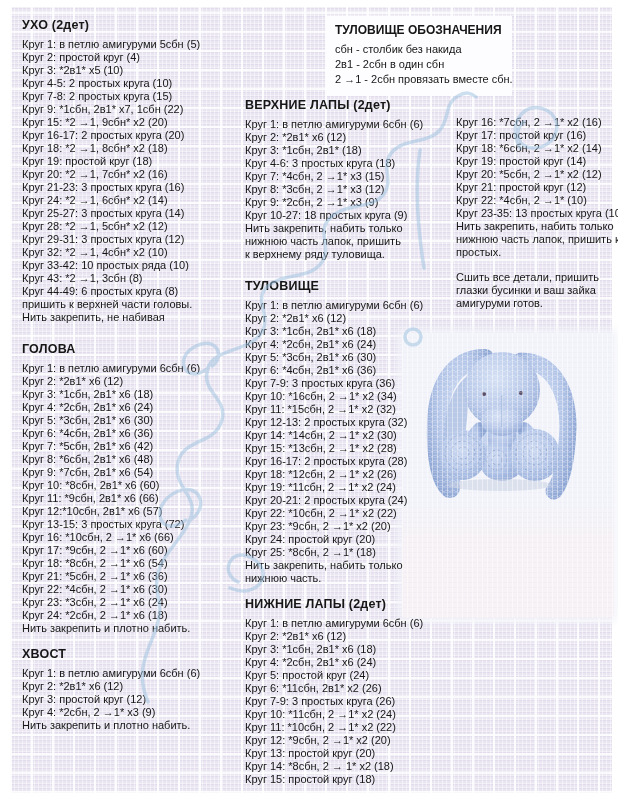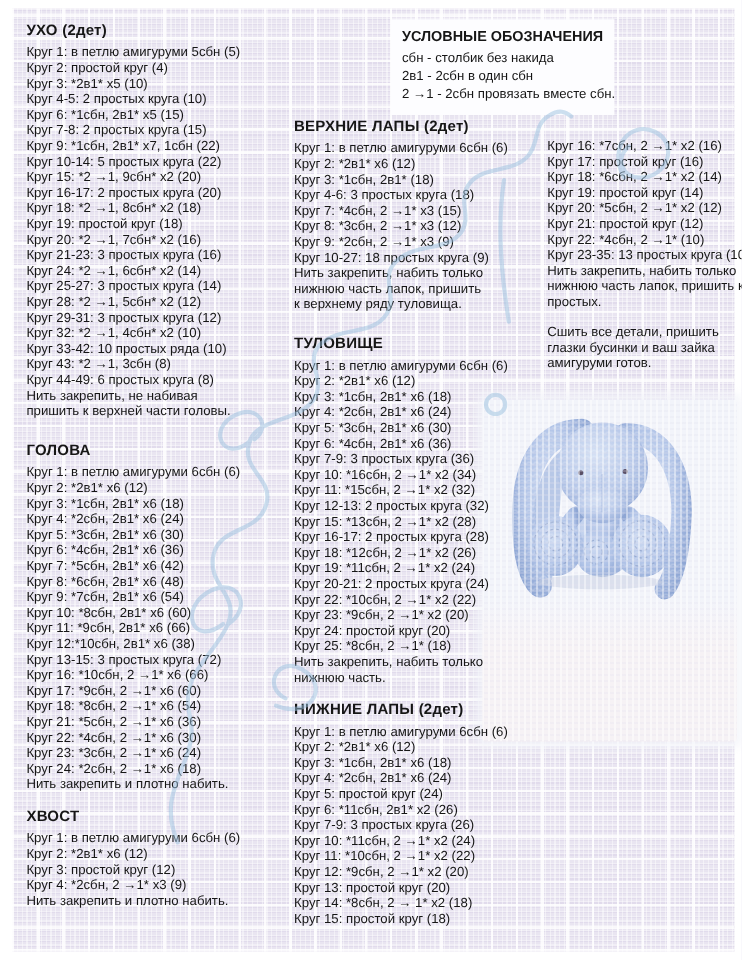--- a/index.html
+++ b/index.html
@@ -127,73 +127,71 @@
             <circle cx="95" cy="127" r="10"></circle>
         </g>
         <ellipse cx="61" cy="122" rx="23" ry="25" fill="url(#st)" opacity=".5"></ellipse>
         <ellipse cx="133" cy="122" rx="25" ry="26" fill="url(#st)" opacity=".5"></ellipse>
         <ellipse cx="98" cy="152" rx="52" ry="6" fill="#c9cfe2" opacity=".55"></ellipse>
       </g>
     </svg>
   </div>
 
   <div class="legend">
-    <div class="legend-title">УСЛОВНЫЕ ОБОЗНАЧЕНИЯ</div>
+    <div class="legend-title">ТУЛОВИЩЕ ОБОЗНАЧЕНИЯ</div>
     <div class="lines">
         <div class="ln">сбн - столбик без накида</div>
         <div class="ln">2в1 - 2сбн в один сбн</div>
         <div class="ln">2 →1 - 2сбн провязать вместе сбн.</div>
       </div>
   </div>
 
   <div class="col col1">
     <div class="sec">
       <h2 class="sec-title">УХО (2дет)</h2>
       <div class="lines">
           <div class="ln">Круг 1: в петлю амигуруми 5сбн (5)</div>
           <div class="ln">Круг 2: простой круг (4)</div>
           <div class="ln">Круг 3: *2в1* х5 (10)</div>
           <div class="ln">Круг 4-5: 2 простых круга (10)</div>
-          <div class="ln">Круг 6: *1сбн, 2в1* х5 (15)</div>
           <div class="ln">Круг 7-8: 2 простых круга (15)</div>
           <div class="ln">Круг 9: *1сбн, 2в1* х7, 1сбн (22)</div>
-          <div class="ln">Круг 10-14: 5 простых круга (22)</div>
           <div class="ln">Круг 15: *2 →1, 9сбн* х2 (20)</div>
           <div class="ln">Круг 16-17: 2 простых круга (20)</div>
           <div class="ln">Круг 18: *2 →1, 8сбн* х2 (18)</div>
           <div class="ln">Круг 19: простой круг (18)</div>
           <div class="ln">Круг 20: *2 →1, 7сбн* х2 (16)</div>
           <div class="ln">Круг 21-23: 3 простых круга (16)</div>
           <div class="ln">Круг 24: *2 →1, 6сбн* х2 (14)</div>
           <div class="ln">Круг 25-27: 3 простых круга (14)</div>
           <div class="ln">Круг 28: *2 →1, 5сбн* х2 (12)</div>
           <div class="ln">Круг 29-31: 3 простых круга (12)</div>
           <div class="ln">Круг 32: *2 →1, 4сбн* х2 (10)</div>
           <div class="ln">Круг 33-42: 10 простых ряда (10)</div>
           <div class="ln">Круг 43: *2 →1, 3сбн (8)</div>
           <div class="ln">Круг 44-49: 6 простых круга (8)</div>
+          <div class="ln">пришить к верхней части головы.</div>
           <div class="ln">Нить закрепить, не набивая</div>
-          <div class="ln">пришить к верхней части головы.</div>
         </div>
     </div>
     <div class="sec gap18">
       <h2 class="sec-title">ГОЛОВА</h2>
       <div class="lines">
           <div class="ln">Круг 1: в петлю амигуруми 6сбн (6)</div>
           <div class="ln">Круг 2: *2в1* х6 (12)</div>
           <div class="ln">Круг 3: *1сбн, 2в1* х6 (18)</div>
           <div class="ln">Круг 4: *2сбн, 2в1* х6 (24)</div>
           <div class="ln">Круг 5: *3сбн, 2в1* х6 (30)</div>
           <div class="ln">Круг 6: *4сбн, 2в1* х6 (36)</div>
           <div class="ln">Круг 7: *5сбн, 2в1* х6 (42)</div>
           <div class="ln">Круг 8: *6сбн, 2в1* х6 (48)</div>
           <div class="ln">Круг 9: *7сбн, 2в1* х6 (54)</div>
           <div class="ln">Круг 10: *8сбн, 2в1* х6 (60)</div>
           <div class="ln">Круг 11: *9сбн, 2в1* х6 (66)</div>
-          <div class="ln">Круг 12:*10сбн, 2в1* х6 (38)</div>
+          <div class="ln">Круг 12:*10сбн, 2в1* х6 (57)</div>
           <div class="ln">Круг 13-15: 3 простых круга (72)</div>
           <div class="ln">Круг 16: *10сбн, 2 →1* х6 (66)</div>
           <div class="ln">Круг 17: *9сбн, 2 →1* х6 (60)</div>
           <div class="ln">Круг 18: *8сбн, 2 →1* х6 (54)</div>
           <div class="ln">Круг 21: *5сбн, 2 →1* х6 (36)</div>
           <div class="ln">Круг 22: *4сбн, 2 →1* х6 (30)</div>
           <div class="ln">Круг 23: *3сбн, 2 →1* х6 (24)</div>
           <div class="ln">Круг 24: *2сбн, 2 →1* х6 (18)</div>
           <div class="ln">Нить закрепить и плотно набить.</div>
         </div>
@@ -233,20 +231,21 @@
           <div class="ln">Круг 1: в петлю амигуруми 6сбн (6)</div>
           <div class="ln">Круг 2: *2в1* х6 (12)</div>
           <div class="ln">Круг 3: *1сбн, 2в1* х6 (18)</div>
           <div class="ln">Круг 4: *2сбн, 2в1* х6 (24)</div>
           <div class="ln">Круг 5: *3сбн, 2в1* х6 (30)</div>
           <div class="ln">Круг 6: *4сбн, 2в1* х6 (36)</div>
           <div class="ln">Круг 7-9: 3 простых круга (36)</div>
           <div class="ln">Круг 10: *16сбн, 2 →1* х2 (34)</div>
           <div class="ln">Круг 11: *15сбн, 2 →1* х2 (32)</div>
           <div class="ln">Круг 12-13: 2 простых круга (32)</div>
+          <div class="ln">Круг 14: *14сбн, 2 →1* х2 (30)</div>
           <div class="ln">Круг 15: *13сбн, 2 →1* х2 (28)</div>
           <div class="ln">Круг 16-17: 2 простых круга (28)</div>
           <div class="ln">Круг 18: *12сбн, 2 →1* х2 (26)</div>
           <div class="ln">Круг 19: *11сбн, 2 →1* х2 (24)</div>
           <div class="ln">Круг 20-21: 2 простых круга (24)</div>
           <div class="ln">Круг 22: *10сбн, 2 →1* х2 (22)</div>
           <div class="ln">Круг 23: *9сбн, 2 →1* х2 (20)</div>
           <div class="ln">Круг 24: простой круг (20)</div>
           <div class="ln">Круг 25: *8сбн, 2 →1* (18)</div>
           <div class="ln">Нить закрепить, набить только</div>

